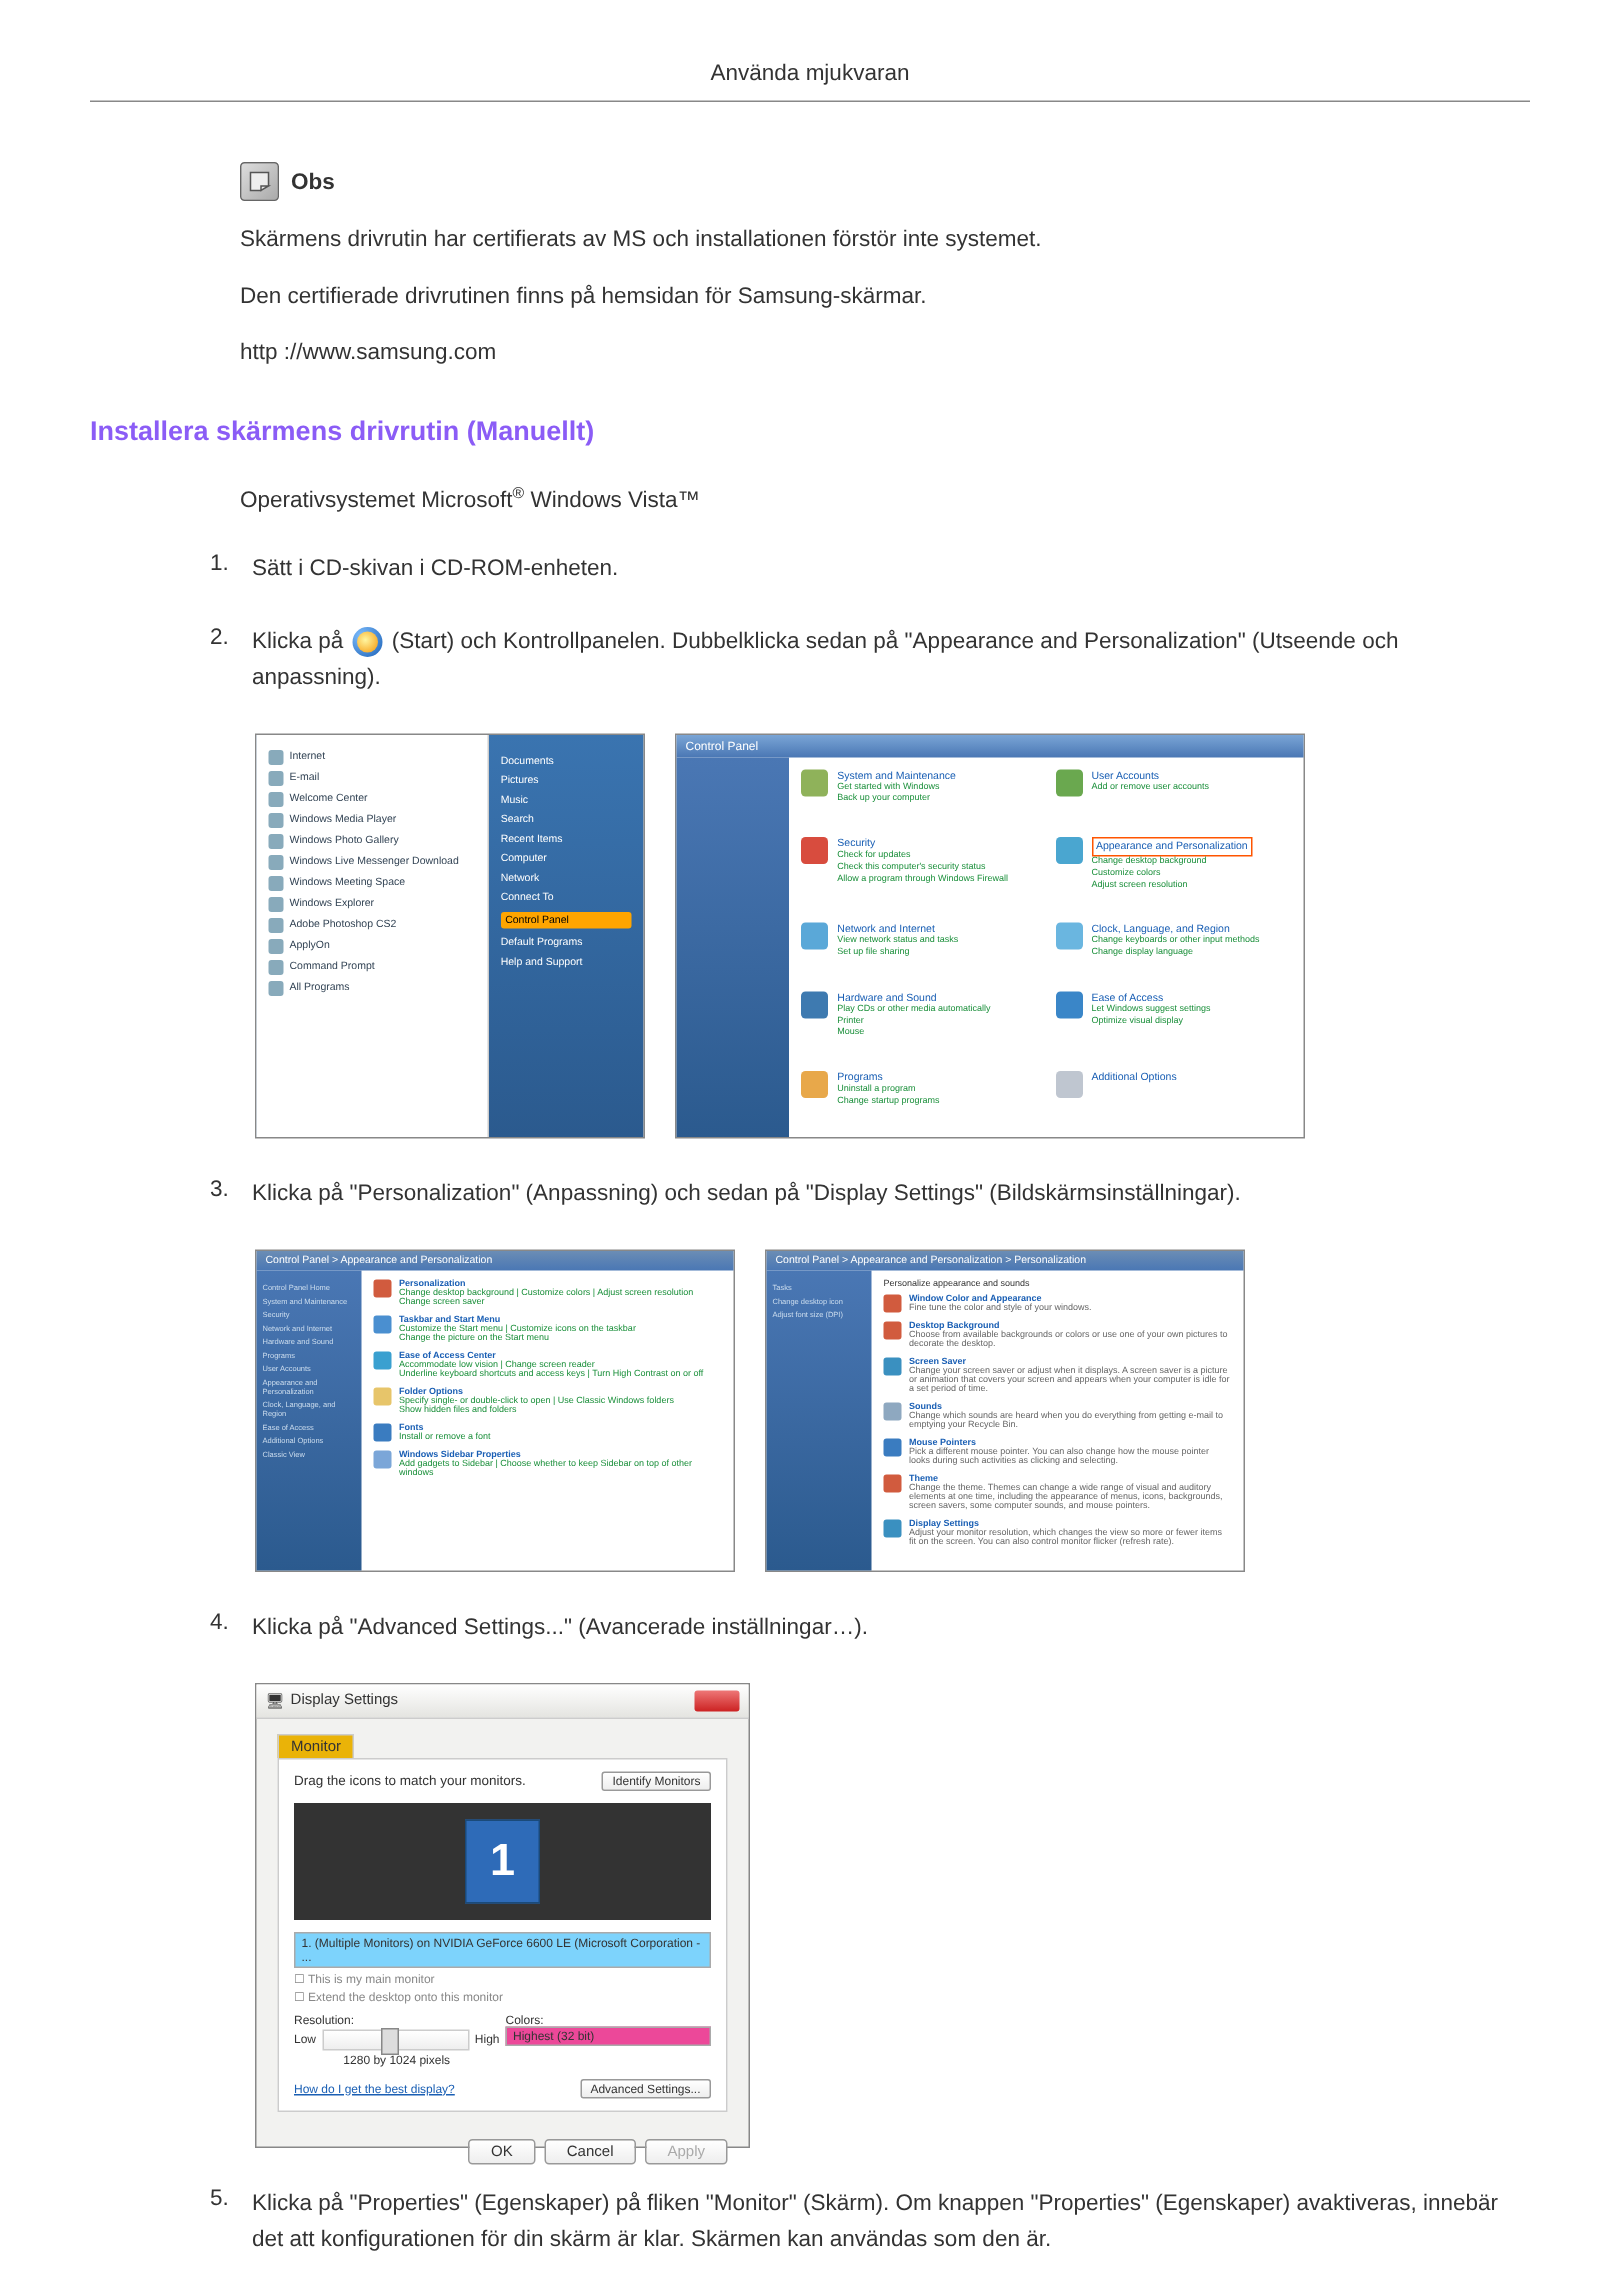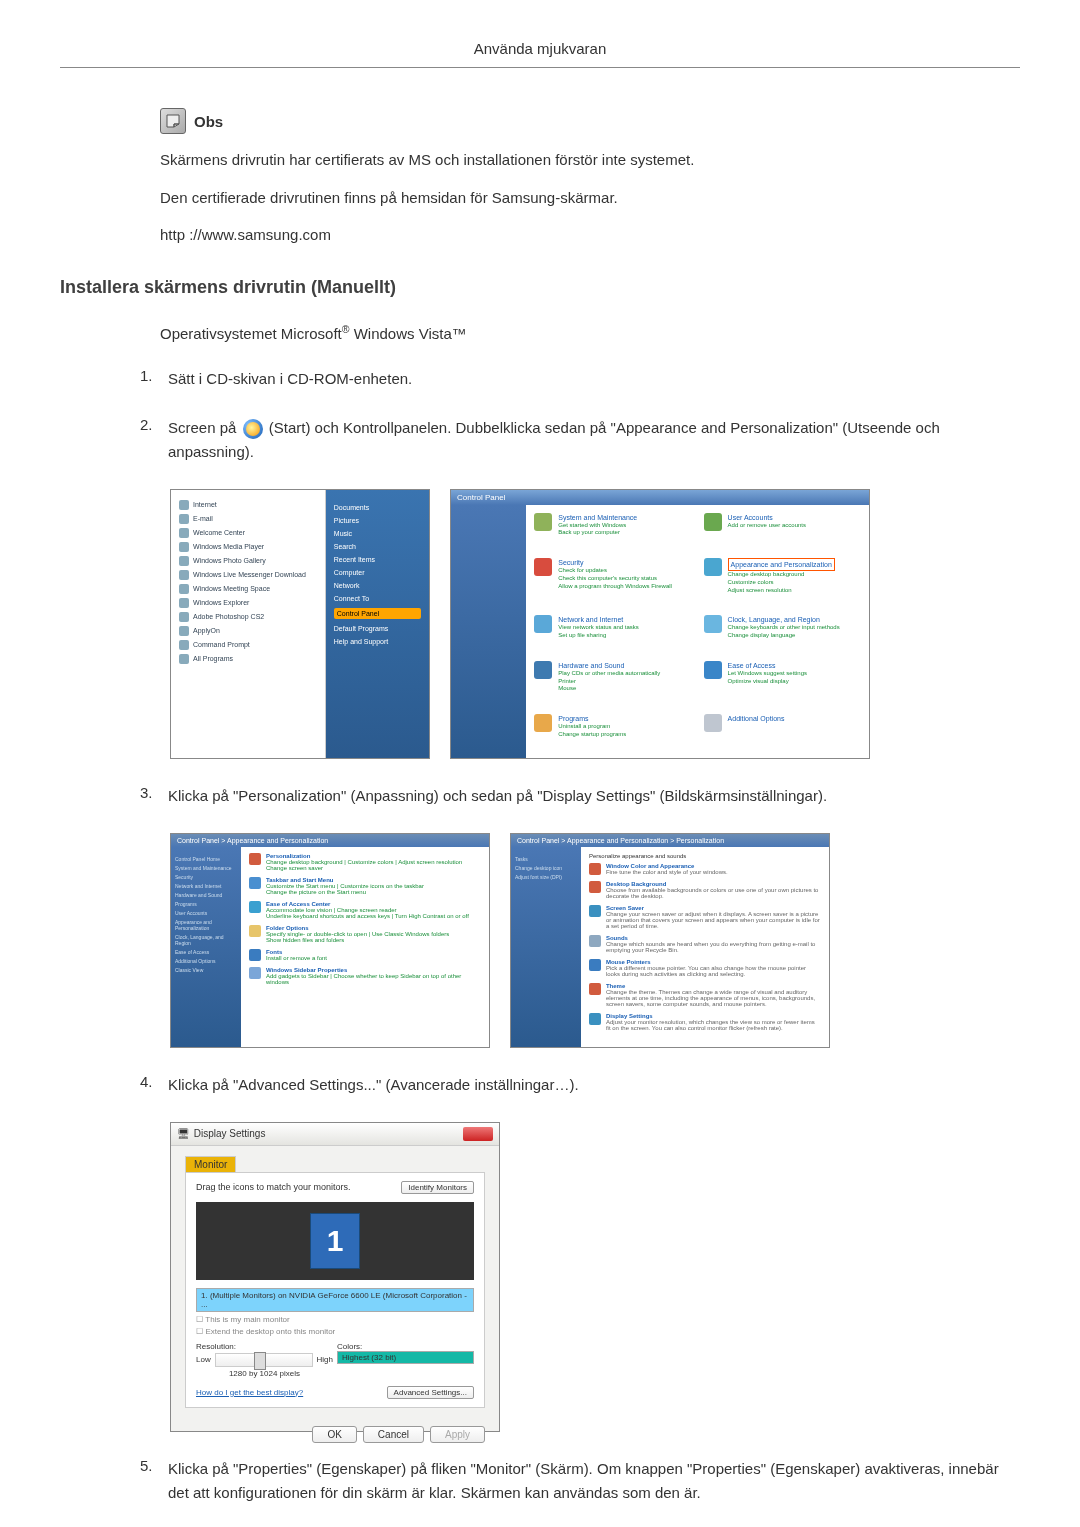--- a/index.html
+++ b/index.html
@@ -46,21 +46,21 @@
       font-size: 15px;
     }
     .note-text {
       margin-bottom: 15px;
       line-height: 1.5;
     }
     .section-title {
       font-size: 18px;
       font-weight: bold;
       margin-bottom: 25px;
-      color: #404040;
+      color: #8b5cf6;
     }
     .subtitle {
       margin-left: 100px;
       margin-bottom: 25px;
       font-size: 15px;
     }
     .sup { font-size: 0.7em; vertical-align: super; }
     .step-list {
       margin-left: 80px;
       list-style: none;
@@ -240,21 +240,21 @@
       border: 1px solid #1a4a7a;
     }
     .ds-select {
       width: 100%; border: 1px solid #aaa; padding: 2px 4px; font-size: 8px; background: #7dd3fc;
     }
     .ds-check { font-size: 8px; color: #888; margin: 3px 0; }
     .ds-cols { display: flex; gap: 4px; margin-top: 6px; }
     .ds-col { flex: 1; font-size: 8px; }
     .ds-slider { height: 14px; background: linear-gradient(#fff,#eee); border: 1px solid #ccc; margin: 2px 0; position: relative;}
     .ds-slider::after { content:""; position:absolute; left:40%; top:-2px; width:10px; height:16px; background:#ddd; border:1px solid #888; }
-    .ds-dropdown { border:1px solid #aaa; padding:1px 4px; background:#14b8a6; }
+    .ds-dropdown { border:1px solid #aaa; padding:1px 4px; background:#ec4899; }
     .ds-link { color: #1a5fb4; text-decoration: underline; font-size: 8px; }
     .ds-advbtn { border: 1px solid #999; background: linear-gradient(#fff,#eee); padding: 1px 6px; border-radius: 2px; font-size: 8px; float: right;}
   </style>
 </head>
 <body>
 
 <div class="page-header">
   <span>Använda mjukvaran</span>
 </div>
 
@@ -280,21 +280,21 @@
 
 <ol class="step-list">
   <li class="step">
     <span class="step-num">1.</span>
     <div class="step-body">Sätt i CD-skivan i CD-ROM-enheten.</div>
   </li>
 
   <li class="step">
     <span class="step-num">2.</span>
     <div class="step-body">
-      <span>Screen på </span><span class="start-icon"></span><span> (Start) och Kontrollpanelen. Dubbelklicka sedan på "Appearance and Personalization" (Utseende och anpassning).</span>
+      <span>Klicka på </span><span class="start-icon"></span><span> (Start) och Kontrollpanelen. Dubbelklicka sedan på "Appearance and Personalization" (Utseende och anpassning).</span>
     </div>
   </li>
 </ol>
 
 <div class="screenshot-row">
 
   <div class="shot startmenu">
     <div class="sm-left" id="sm-left">
         <div>
           <span class="sm-icon"></span>

